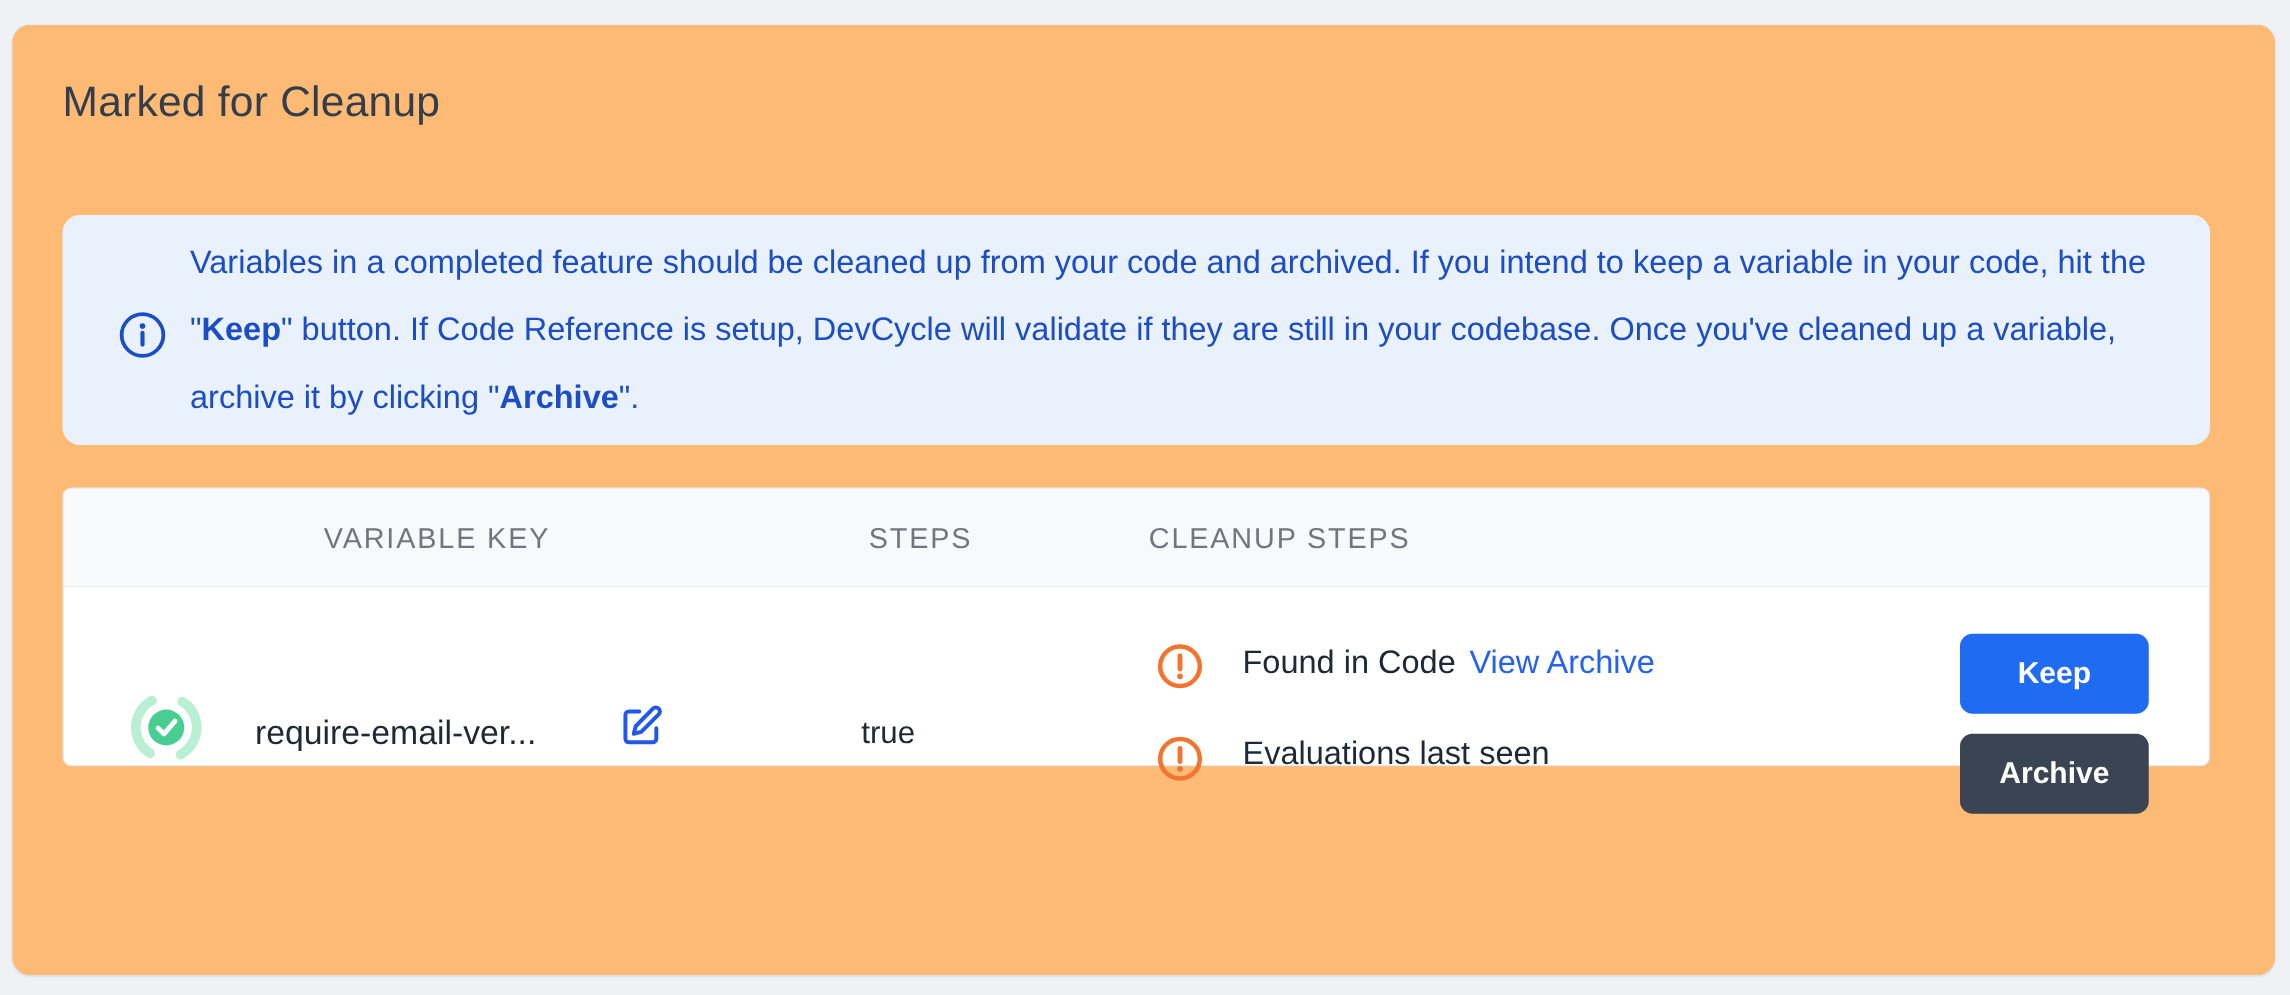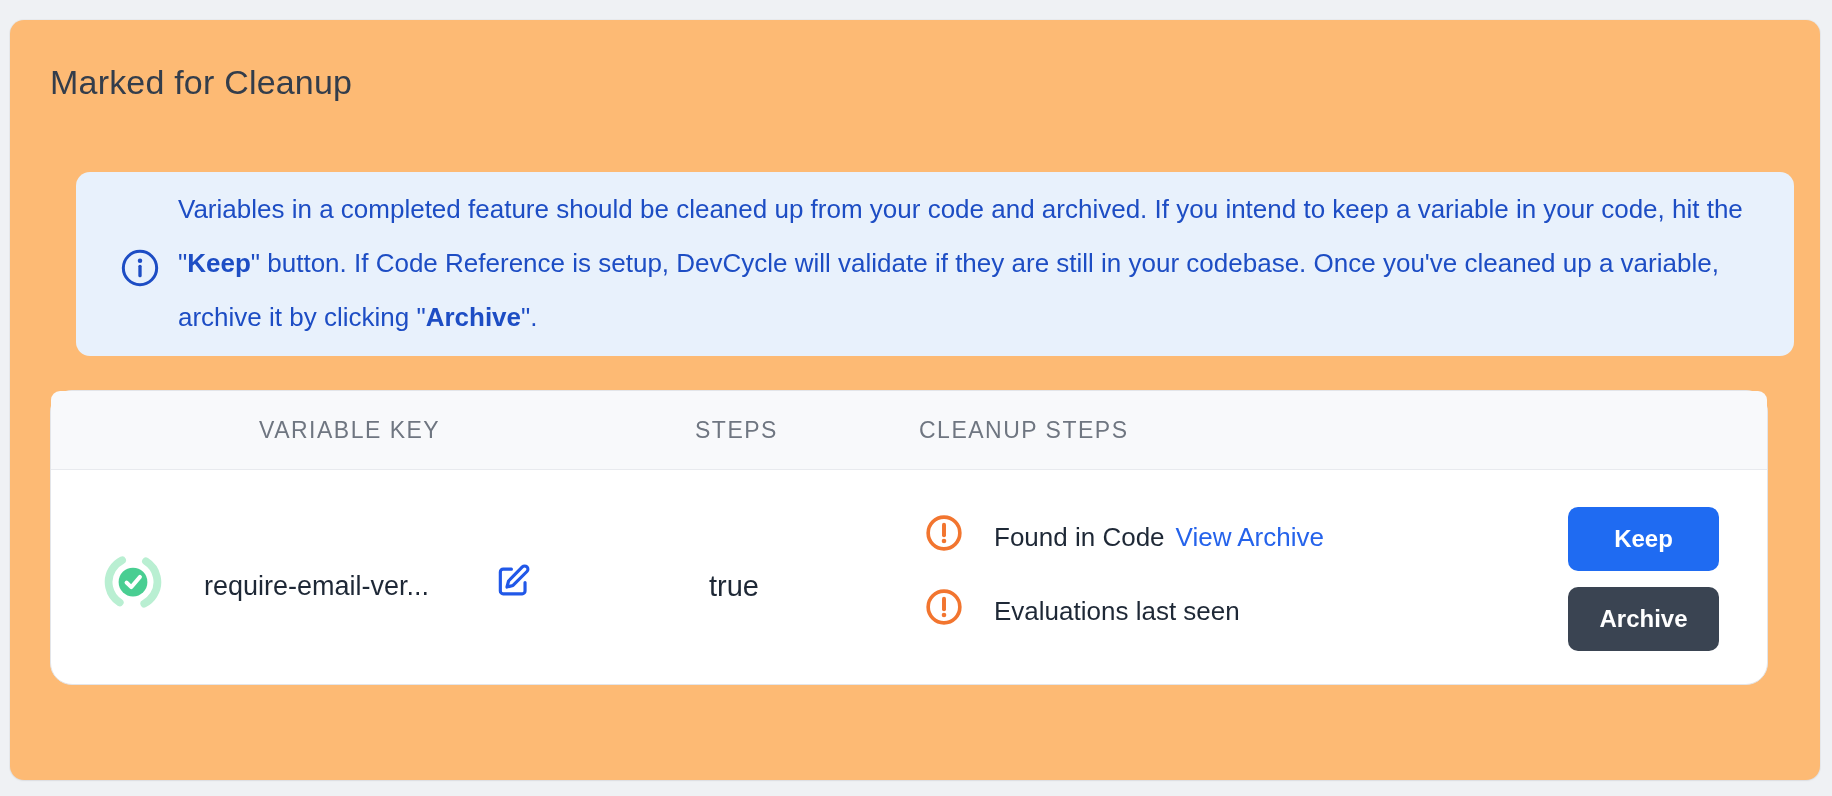--- a/index.html
+++ b/index.html
@@ -16,34 +16,34 @@
     box-shadow:0 1px 2px rgba(16,24,40,.06), 0 0 0 1px rgba(16,24,40,.03);
   }
   .page-title{
     position:absolute;left:40px;top:42px;margin:0;
     font-size:34px;line-height:40px;font-weight:500;color:#333d4b;
     letter-spacing:.2px;
   }
   
   .banner{
     position:absolute;left:40px;top:152px;width:1718px;height:184px;
-    background:#e8f1fc;border-radius:14px;margin-left:26px;
+    background:#e8f1fc;border-radius:14px;
   }
   .info-icon{
     position:absolute;left:44px;top:76px;width:40px;height:40px;color:#1d4dc4;
   }
   .banner-text{
     position:absolute;left:102px;top:10px;width:1588px;margin:0;
     font-size:26px;line-height:54px;color:#1d4dc4;
   }
   .banner-text b{font-weight:700;}
   
   .table{
-    position:absolute;left:40px;top:370px;width:1718px;height:295px;
-    border:1.5px solid #e3e5e9;border-radius:22px;background:#fff;
+    position:absolute;left:40px;top:370px;width:1718px;height:223px;
+    border:1.5px solid #e3e5e9;border-radius:7px;background:#fff;
     box-sizing:border-box;
   }
   .thead{
     position:relative;height:78px;background:#f8f9fb;
     border-bottom:1.5px solid #e8eaee;border-radius:9px 9px 0 0;
   }
   .th{
     position:absolute;top:0;line-height:78px;
     font-size:23px;font-weight:500;color:#6f7681;letter-spacing:1.5px;
   }
@@ -56,27 +56,27 @@
     position:absolute;left:153px;top:97px;
     font-size:27px;line-height:38px;color:#1e2836;
   }
   .edit-btn{
     position:absolute;left:443px;top:92px;width:38px;height:38px;
     background:transparent;border:none;padding:0;margin:0;cursor:pointer;
     color:#2158e8;
   }
   .var-value{
     position:absolute;left:638px;top:97px;
-    font-size:29px;line-height:38px;color:#1e2836;margin-left:20px;
+    font-size:25px;line-height:38px;color:#1e2836;
   }
   .steps{
     position:absolute;left:874px;top:44px;
     display:flex;flex-direction:column;gap:36px;
   }
-  .step{display:flex;align-items:flex-end;gap:31px;}
+  .step{display:flex;align-items:flex-start;gap:31px;}
   .warn-icon{width:38px;height:38px;flex:0 0 38px;color:#f2752f;}
   .step-line{font-size:26px;line-height:30px;color:#1e2836;display:flex;gap:11px;align-items:baseline;}
   .step-link{color:#2563eb;text-decoration:none;cursor:pointer;}
   .step-col{display:flex;flex-direction:column;}
   .step-label{font-size:26px;line-height:29px;color:#1e2836;}
   .step-date{font-size:26px;line-height:29px;color:#8b919b;}
   .btn{
     position:absolute;left:1517px;width:151px;height:64px;
     border:none;border-radius:10px;cursor:pointer;
     font-family:"Liberation Sans", sans-serif;

